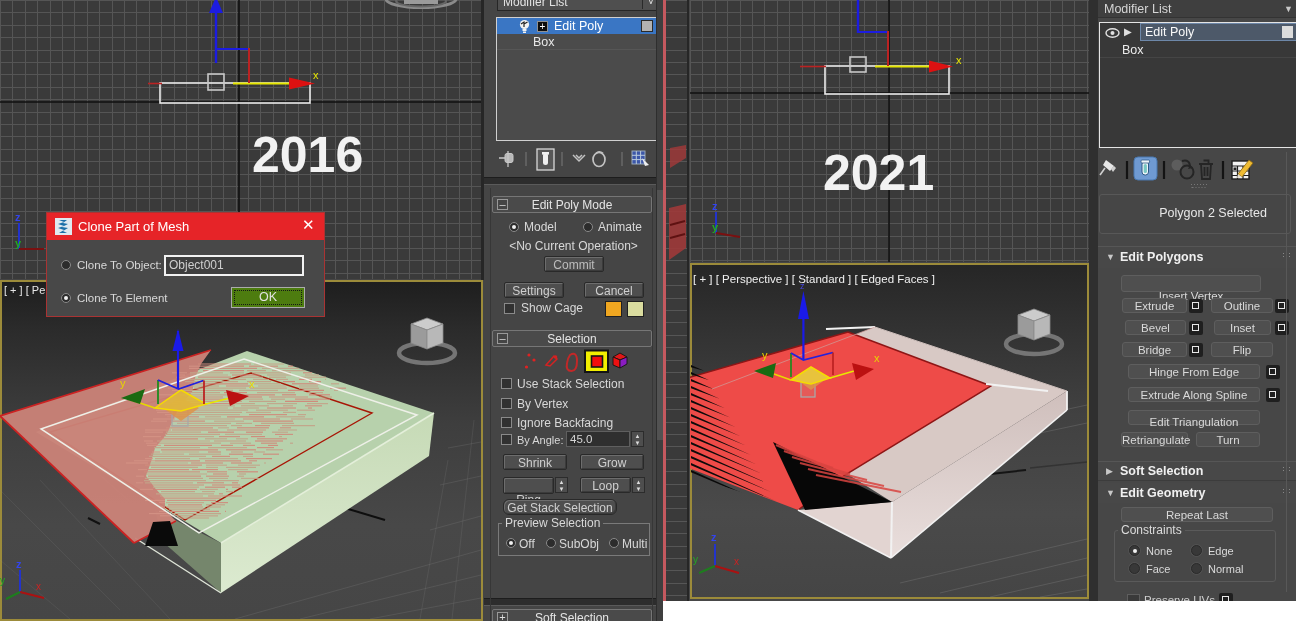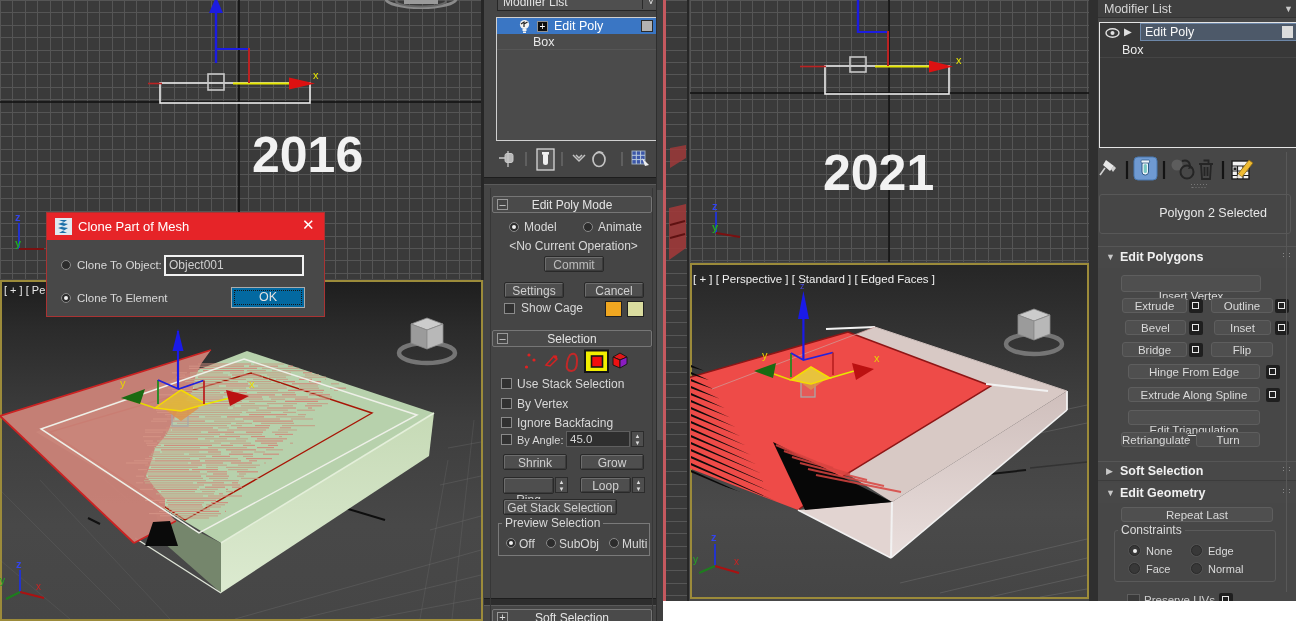--- a/index.html
+++ b/index.html
@@ -375,21 +375,21 @@
 <div class="abs" style="left:255px;top:3px;font-size:15px;color:#fff;">✕</div>
 <div class="rad16" style="left:14px;top:47px;"></div>
 <div class="abs" style="left:30px;top:46px;font-size:11.5px;color:#d8d8d8;white-space:nowrap;">Clone To Object:</div>
 <div class="abs" style="left:117px;top:42px;width:140px;height:21px;background:#3f3f3f;border:2px solid #f2f2f2;">
           <div style="font-size:12px;color:#cfcfcf;padding:1px 0 0 3px;">Object001</div>
         </div>
 <div class="rad16" style="left:14px;top:80px;">
           <i></i>
         </div>
 <div class="abs" style="left:30px;top:79px;font-size:11.5px;color:#d8d8d8;white-space:nowrap;">Clone To Element</div>
-<div class="abs" style="left:184px;top:74px;width:74px;height:21px;background:#0369a1;border:1px solid #ababab;">
+<div class="abs" style="left:184px;top:74px;width:74px;height:21px;background:#4d7c0f;border:1px solid #ababab;">
           <div style="position:absolute;left:2px;top:2px;right:2px;bottom:2px;border:1px dotted #161616;"></div>
           <div style="font-size:12.5px;color:#e2e2e2;text-align:center;padding-top:2px;">OK</div>
         </div>
 </div>
 <div class="abs" style="left:481px;top:0;width:3px;height:280px;background:#262626;"></div>
 <div class="abs" style="left:484px;top:0;width:179px;height:621px;background:#454545;overflow:hidden;">
 <div class="abs" style="left:13px;top:-9px;width:164px;height:20px;background:#4f4f4f;border:1px solid #262626;overflow:hidden;">
 <div style="font-size:12px;color:#e2e2e2;padding:3px 0 0 5px;">Modifier List</div>
 <div class="abs" style="right:1px;top:1px;width:17px;height:16px;background:#505050;border-left:1px solid #2a2a2a;color:#e8e8e8;font-size:10px;text-align:center;padding-top:3px;">˅</div>
         </div>
@@ -481,21 +481,21 @@
         <div class="abs btn16" style="left:19px;top:477px;width:51px;height:16px;padding-top:15px;">Ring</div>
         <div class="abs" style="left:71px;top:477px;width:13px;height:16px;background:#4e4e4e;border:1px solid #2c2c2c;">
           <div style="font-size:6px;color:#ddd;text-align:center;line-height:8px;">▲</div>
           <div style="font-size:6px;color:#ddd;text-align:center;line-height:7px;">▼</div>
         </div>
         <div class="abs btn16" style="left:96px;top:477px;width:51px;height:16px;padding-top:1px;">Loop</div>
         <div class="abs" style="left:148px;top:477px;width:13px;height:16px;background:#4e4e4e;border:1px solid #2c2c2c;">
           <div style="font-size:6px;color:#ddd;text-align:center;line-height:8px;">▲</div>
           <div style="font-size:6px;color:#ddd;text-align:center;line-height:7px;">▼</div>
         </div>
-        <div class="abs btn16" style="left:19px;top:499px;width:114px;height:16px;padding-top:1px;">Get Stack Selection</div>
+        <div class="abs btn16" style="left:19px;top:499px;width:114px;height:16px;padding-top:1px;border-radius:6px;">Get Stack Selection</div>
         <div class="abs" style="left:14px;top:523px;width:152px;height:33px;border:1px solid #7a7a7a;"></div>
 <div class="abs" style="left:18px;top:516px;background:#454545;padding:0 3px;font-size:12px;color:#d8d8d8;">Preview Selection</div>
         <div class="rad16" style="left:22px;top:538px;">
           <i></i>
         </div>
         <div class="abs t12" style="left:35px;top:537px;">Off</div>
         <div class="rad16" style="left:62px;top:538px;"></div>
         <div class="abs t12" style="left:75px;top:537px;">SubObj</div>
         <div class="rad16" style="left:125px;top:538px;"></div>
         <div class="abs t12" style="left:138px;top:537px;">Multi</div>
@@ -703,21 +703,21 @@
         </div>
         <div class="abs btn21" style="left:113px;top:342px;width:62px;height:15px;padding-top:1px;">Flip</div>
         <div class="abs btn21" style="left:30px;top:364px;width:132px;height:15px;padding-top:1px;">Hinge From Edge</div>
         <div class="abs sq21" style="left:168px;top:365px;width:14px;height:14px;">
           <i></i>
         </div>
         <div class="abs btn21" style="left:30px;top:387px;width:132px;height:15px;padding-top:1px;">Extrude Along Spline</div>
         <div class="abs sq21" style="left:168px;top:388px;width:14px;height:14px;">
           <i></i>
         </div>
-        <div class="abs btn21" style="left:30px;top:410px;width:132px;height:15px;padding-top:13px;text-decoration:underline;">Edit Triangulation</div>
+        <div class="abs btn21" style="left:30px;top:410px;width:132px;height:15px;padding-top:5px;">Edit Triangulation</div>
         <div class="abs btn21" style="left:23px;top:432px;width:67px;height:15px;padding-top:1px;">Retriangulate</div>
         <div class="abs btn21" style="left:98px;top:432px;width:64px;height:15px;padding-top:1px;">Turn</div>
         <div class="abs" style="left:0;top:461px;width:198px;height:20px;background:#484848;border-top:1px solid #565656;border-bottom:1px solid #3c3c3c;"></div>
         <div class="abs" style="left:8px;top:466px;font-size:9px;color:#c8c8c8;">▶</div>
         <div class="abs hd21" style="left:22px;top:464px;">Soft Selection</div>
         <div class="abs" style="left:184px;top:466px;width:8px;height:7px;background-image:radial-gradient(#888 34%,transparent 36%);background-size:3px 3px;"></div>
         <div class="abs" style="left:0;top:483px;width:198px;height:20px;background:#484848;"></div>
         <div class="abs" style="left:8px;top:488px;font-size:9px;color:#c8c8c8;">▼</div>
         <div class="abs hd21" style="left:22px;top:486px;">Edit Geometry</div>
         <div class="abs" style="left:184px;top:488px;width:8px;height:7px;background-image:radial-gradient(#888 34%,transparent 36%);background-size:3px 3px;"></div>

